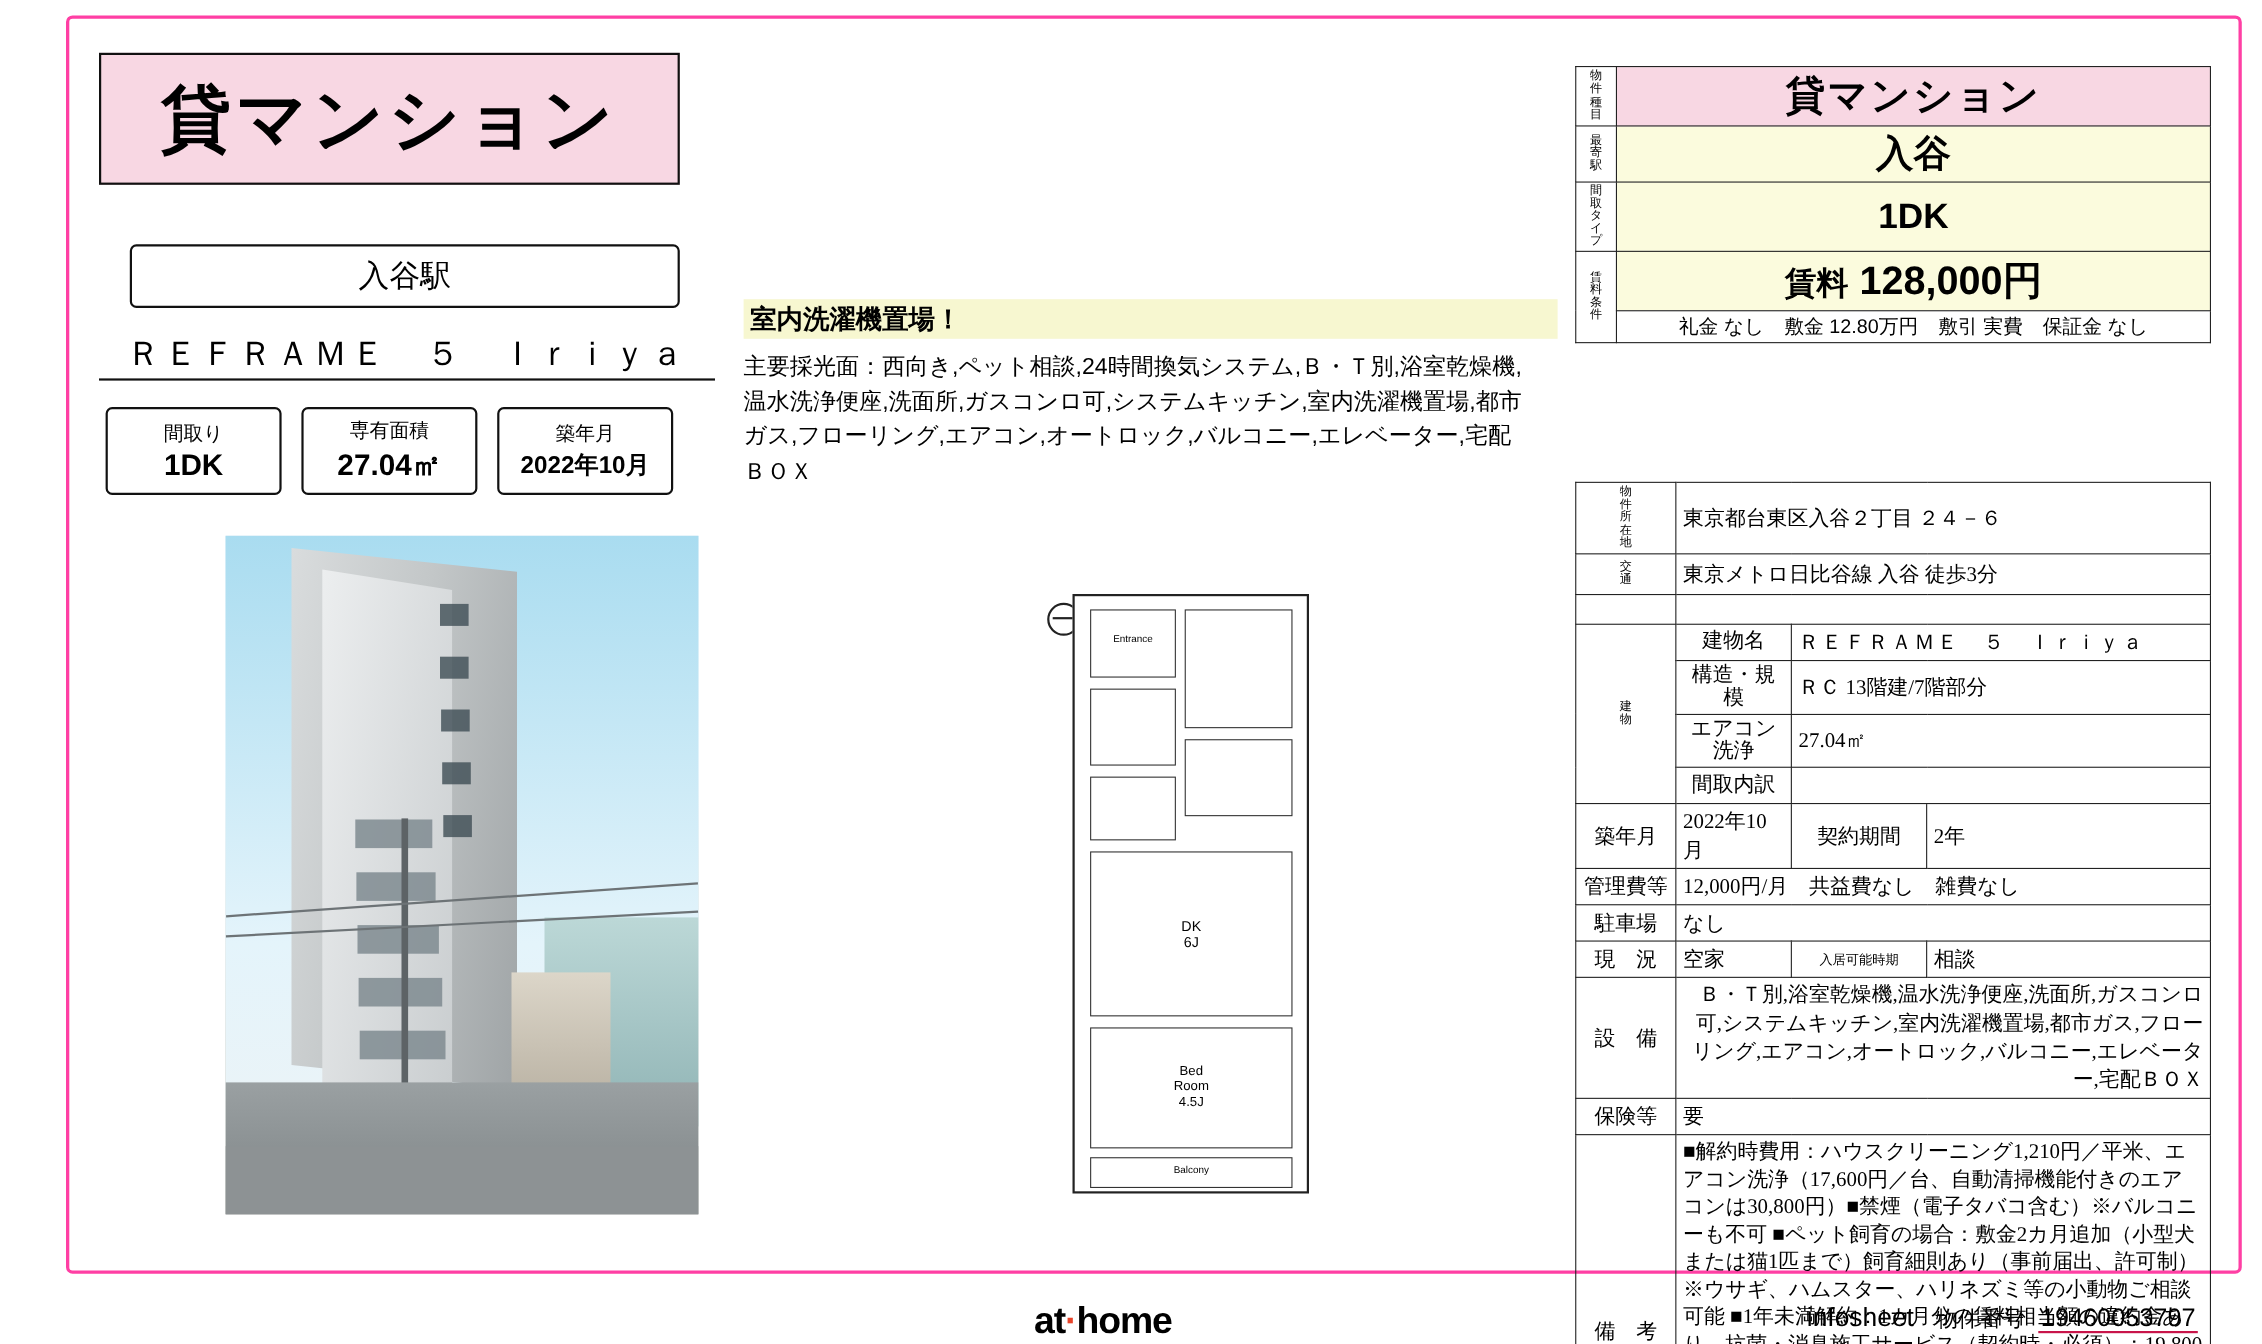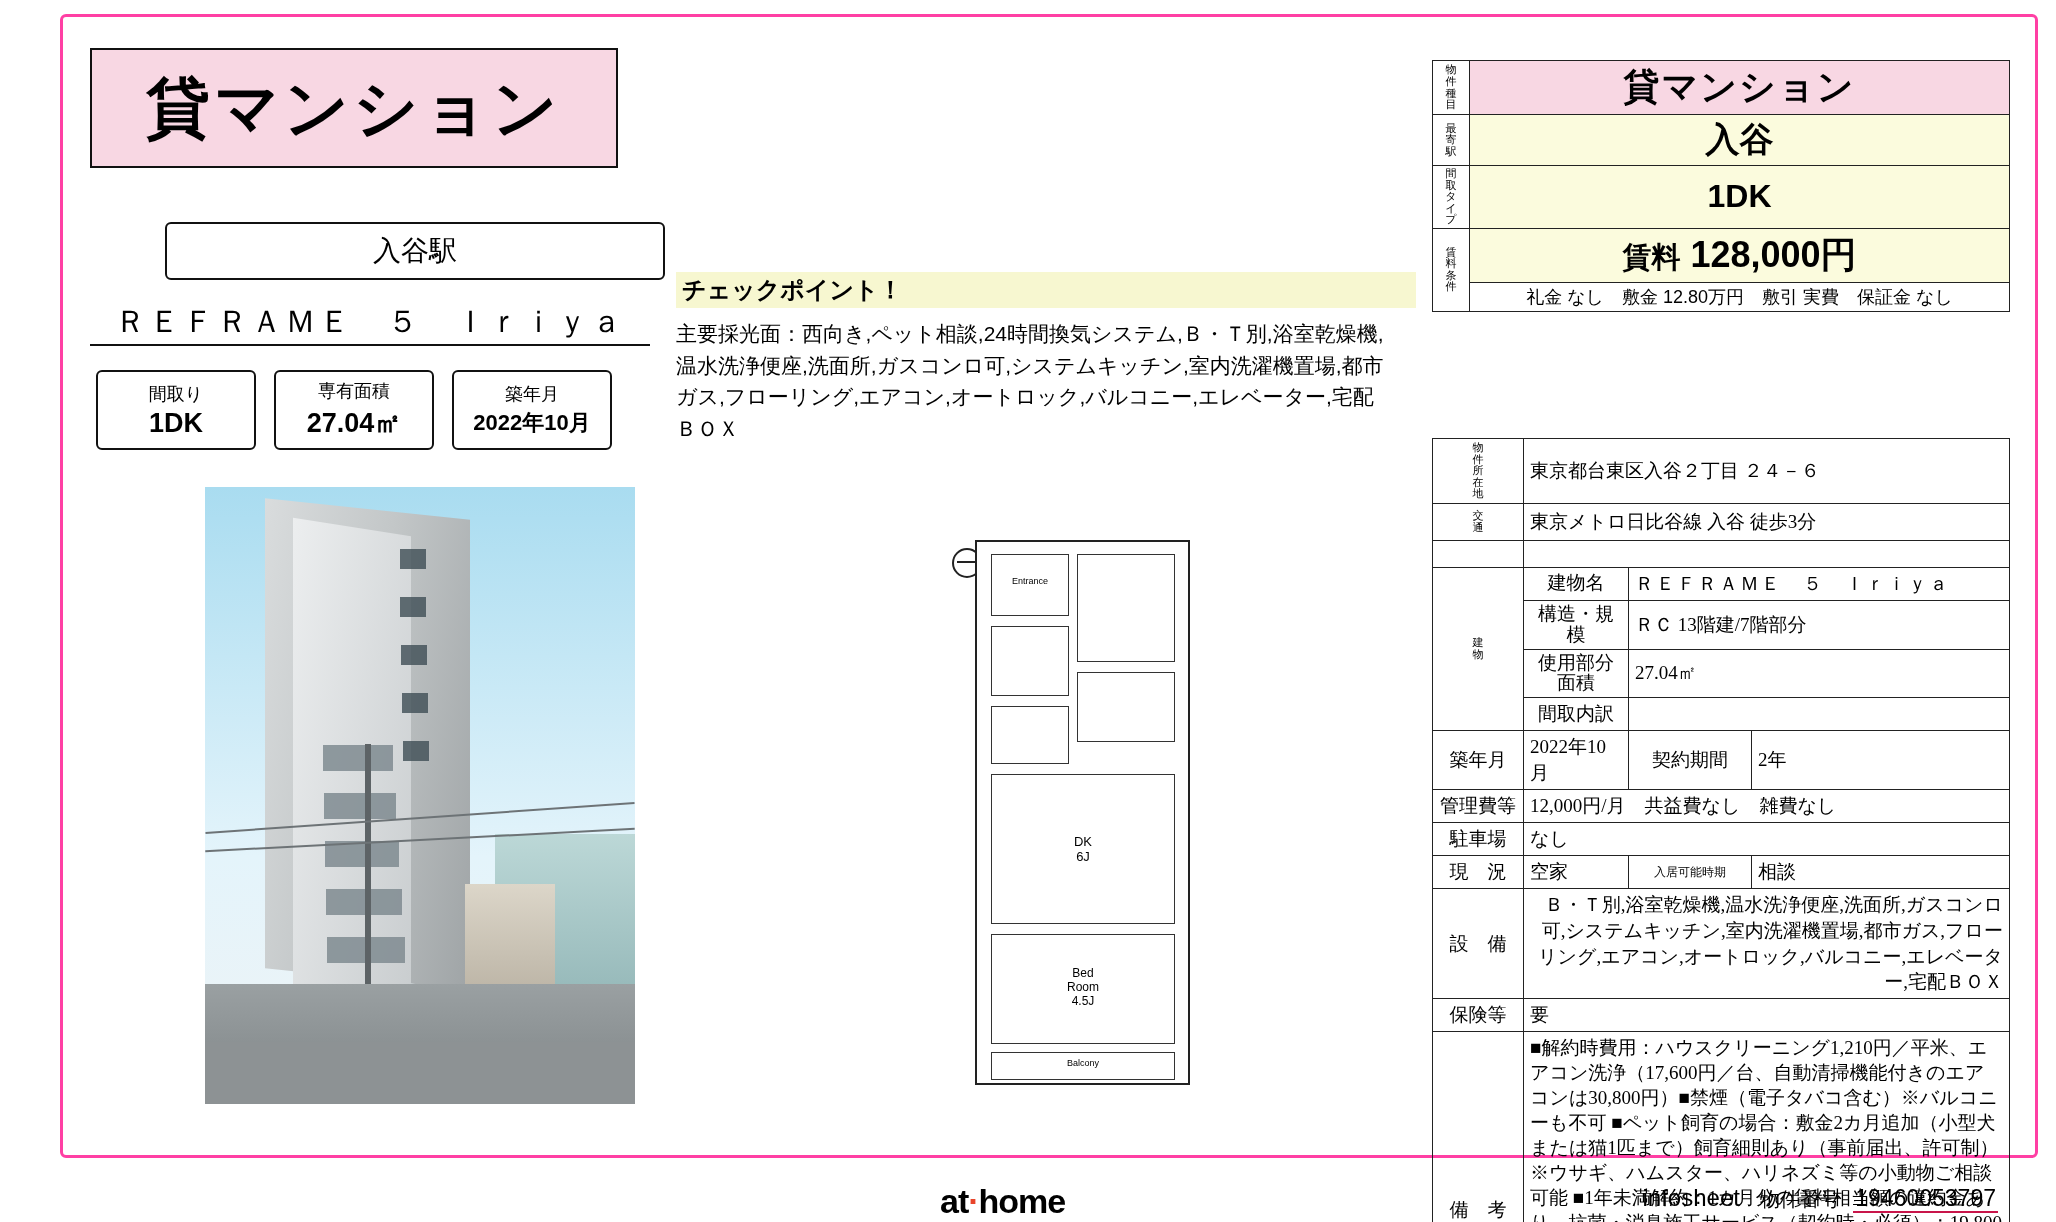--- a/index.html
+++ b/index.html
@@ -22,21 +22,21 @@
     background:#f8d7e3;border:2px solid #111;box-sizing:border-box;
     display:flex;align-items:center;justify-content:center;
   }
   .title-box span{
     font-size:64px;font-weight:bold;letter-spacing:4px;
     font-family:"Liberation Sans","DejaVu Sans",sans-serif;
   }
   .station-box{
     position:absolute;left:118px;top:222px;width:500px;height:58px;
     background:#fff;border:2px solid #111;border-radius:6px;box-sizing:border-box;
-    display:flex;align-items:center;justify-content:center;margin-left:47px;
+    display:flex;align-items:center;justify-content:center;
   }
   .station-box span{font-size:28px;font-family:"Liberation Sans","DejaVu Sans",sans-serif;}
   .bldg-name{
     position:absolute;left:90px;top:300px;width:560px;height:44px;
     display:flex;align-items:center;justify-content:center;
     font-size:31px;letter-spacing:3px;
     border-bottom:2px solid #111;
     font-family:"Liberation Sans","DejaVu Sans",sans-serif;
   }
   .spec-row{position:absolute;left:96px;top:370px;display:flex;gap:18px;}
@@ -180,21 +180,21 @@
     <div class="spec-card">
       <div class="lbl">専有面積</div>
       <div class="val">27.04㎡</div>
     </div>
     <div class="spec-card">
       <div class="lbl">築年月</div>
       <div class="val" style="font-size:22px">2022年10月</div>
     </div>
   </div>
 
-  <div class="cp-head">チェックポイント！</div>
+  <div class="cp-head">室内洗濯機置場！</div>
   <div class="cp-body">主要採光面：西向き,ペット相談,24時間換気システム,Ｂ・Ｔ別,浴室乾燥機,温水洗浄便座,洗面所,ガスコンロ可,システムキッチン,室内洗濯機置場,都市ガス,フローリング,エアコン,オートロック,バルコニー,エレベーター,宅配ＢＯＸ</div>
 
   <div class="photo">
     <div class="ph-sky"></div>
     <div class="ph-bldg"></div>
     <div class="ph-bldg2"></div>
     <div class="ph-win" style="left:195px;top:62px;width:26px;height:20px;"></div>
     <div class="ph-win" style="left:195px;top:110px;width:26px;height:20px;"></div>
     <div class="ph-win" style="left:196px;top:158px;width:26px;height:20px;"></div>
     <div class="ph-win" style="left:197px;top:206px;width:26px;height:20px;"></div>
@@ -309,21 +309,21 @@
               <span>物</span>
             </td>
         <td class="subl">建物名</td>
         <td colspan="2" style="letter-spacing:2px">ＲＥＦＲＡＭＥ　５　Ｉｒｉｙａ</td>
       </tr>
       <tr>
         <td class="subl">構造・規模</td>
         <td colspan="2">ＲＣ 13階建/7階部分</td>
       </tr>
       <tr>
-        <td class="subl">使用部分面積</td>
+        <td class="subl">エアコン洗浄</td>
         <td colspan="2">27.04㎡</td>
       </tr>
       <tr>
         <td class="subl">間取内訳</td>
         <td colspan="2" style="height:26px"></td>
       </tr>
 
       <tr>
         <td class="rowlbl" colspan="1">築年月</td>
         <td class="sm">2022年10月</td>

